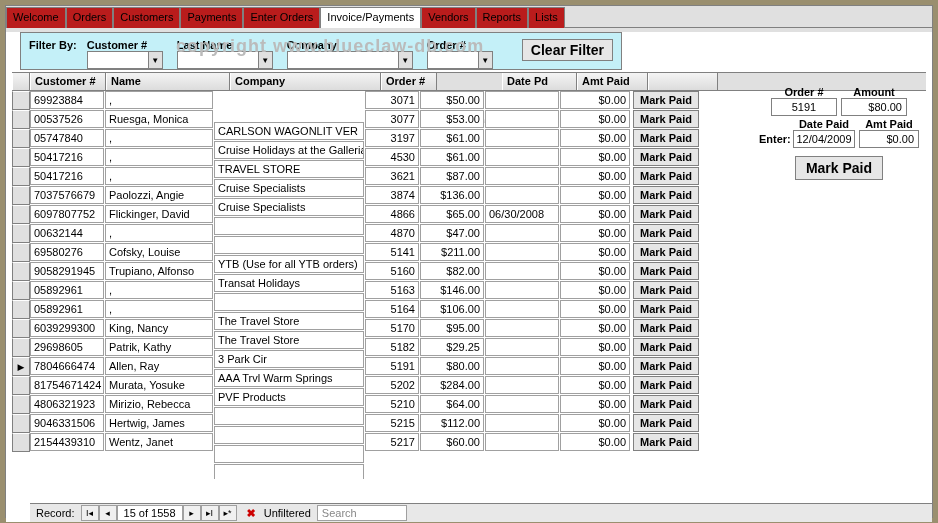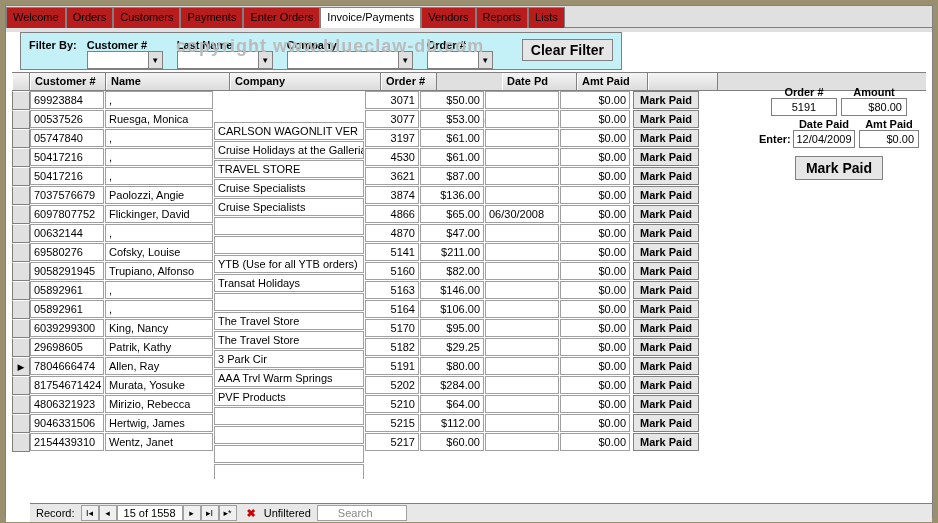--- a/index.html
+++ b/index.html
@@ -32,21 +32,21 @@
 .hc0{width:18px;}.hc1{width:76px;}.hc2{width:124px;}.hc3{width:151px;}
 .hc4{width:56px;}.hc5{width:65px;margin-top:46px;}.hc6{width:75px;}.hc7{width:71px;}.hc8{width:70px;}
 .side-panel{position:absolute;right:8px;top:54px;width:170px;}
 .side-row{display:flex;justify-content:center;gap:4px;align-items:center;}
 .side-panel .hdr{font-weight:bold;font-size:11px;text-align:center;display:inline-block;}
 .side-panel .val{border:1px solid #808080;background:#fff;padding:1px 4px;text-align:right;font-size:11px;height:18px;display:flex;align-items:center;justify-content:flex-end;}
 .nav-bar{position:absolute;bottom:0;left:0;right:0;height:19px;background:#e8e8e8;border-top:1px solid #808080;display:flex;align-items:center;font-size:11px;margin-left:24px;}
 .nav-bar .nb{border:1px solid #a0a0a0;background:#f0f0f0;width:18px;height:16px;display:flex;align-items:center;justify-content:center;cursor:pointer;font-size:9px;}
 .nav-bar .ncount{border:1px solid #a0a0a0;background:#fff;padding:1px 6px;height:16px;display:flex;align-items:center;}
 .watermark{position:absolute;top:4px;left:170px;color:#bbb;font-size:18px;font-weight:bold;pointer-events:none;letter-spacing:1px;}
-.search-box{border:1px solid #a0a0a0;background:#fff;padding:1px 20px;height:16px;width:90px;color:#888;}
+.search-box{border:1px solid #a0a0a0;background:#fff;padding:1px 4px;height:16px;width:90px;color:#888;}
 </style>
 </head>
 <body>
 
 <div class="app-frame">
  <div class="tabstrip" id="tabstrip">
       <div class="tab">Welcome</div>
       <div class="tab">Orders</div>
       <div class="tab">Customers</div>
       <div class="tab">Payments</div>

